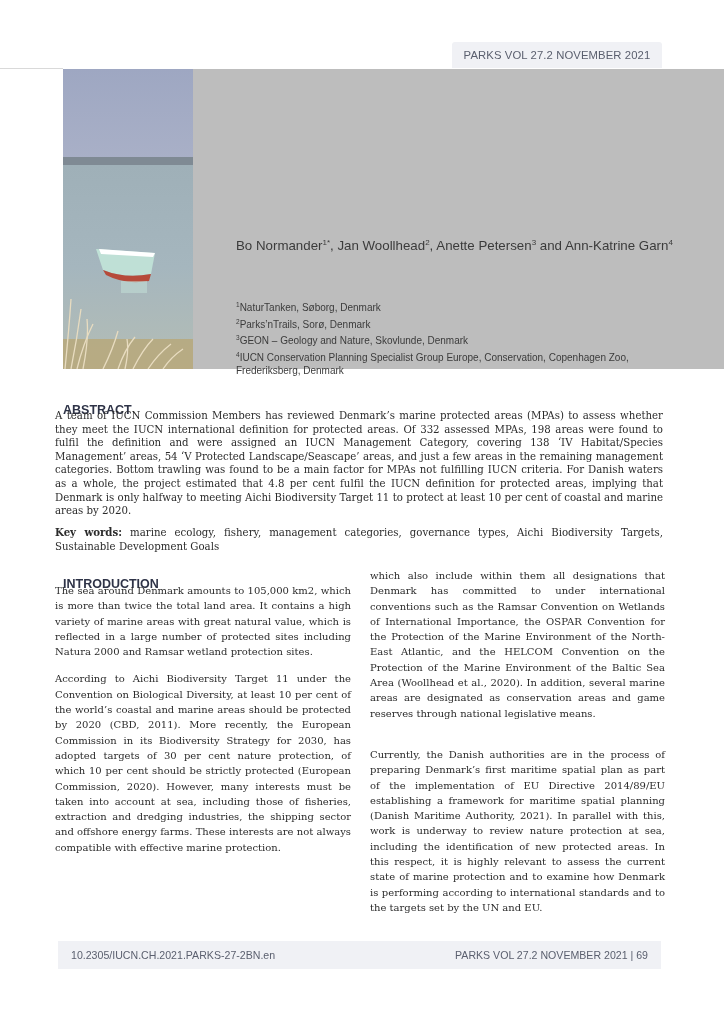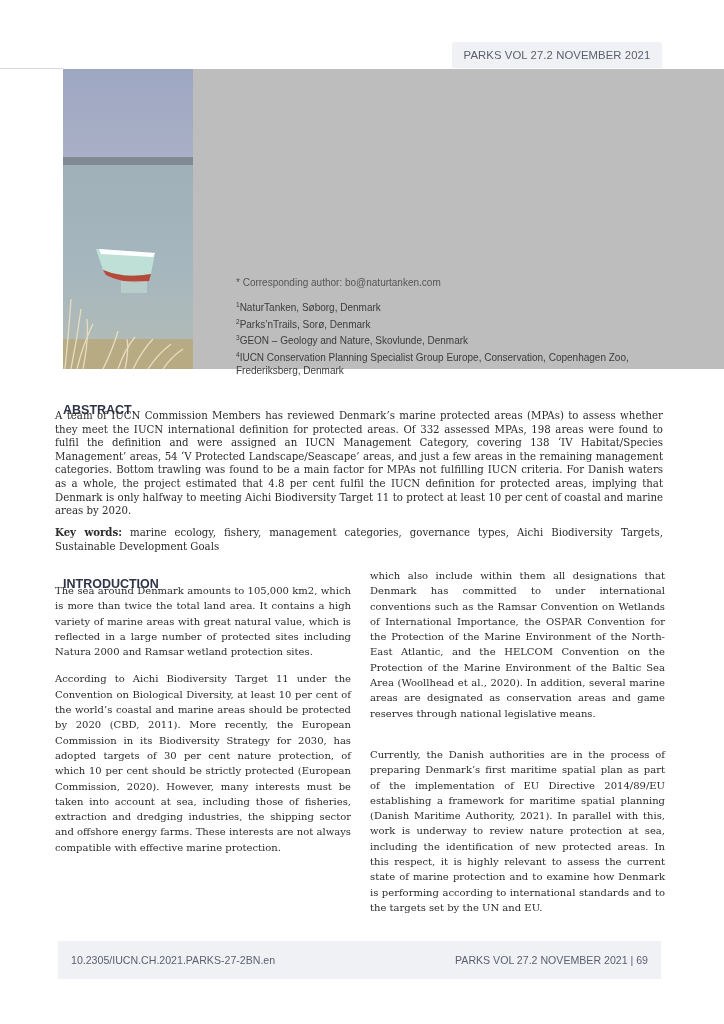--- a/index.html
+++ b/index.html
@@ -65,21 +65,21 @@
     .intro-head { left: 55px; top: 569px; }
     .col {
       position: absolute; width: 296px;
       font-size: 10px; line-height: 15.3px; text-align: justify;
     }
     .col p { margin: 0 0 12px 0; }
     .col-left { left: 55px; top: 583px; }
     .col-right { left: 370px; top: 568px; width: 295px; }
     .col-right p.gap { margin-top: 26px; }
     .footer {
-      position: absolute; left: 58px; top: 941px; width: 603px; height: 38px;
+      position: absolute; left: 58px; top: 941px; width: 603px; height: 28px;
       background: #f0f1f5; color: #5a5f6e;
       font-family: "Liberation Sans", sans-serif; font-size: 10.6px;
       display: flex; align-items: center; justify-content: space-between;
       padding: 0 13px; box-sizing: border-box;
     }
   </style>
 </head>
 <body>
 
 <div class="running-head">
@@ -121,22 +121,24 @@
       <path d="M85 300 Q95 285 108 275"></path>
       <path d="M100 300 Q108 288 120 280"></path>
       <path d="M20 300 Q26 270 24 250"></path>
       <path d="M62 300 Q66 282 64 270"></path>
     </g>
   </svg>
 </div>
 
 <div class="title-panel">
 
+  <div class="authors">
+    <span>Bo Normander</span><sup>1*</sup><span>, </span><span>Jan Woollhead</span><sup>2</sup><span>, </span><span>Anette Petersen</span><sup>3</sup><span> and </span><span>Ann-Katrine Garn</span><sup>4</sup>
+  </div>
 
-  <div class="corresponding">* Corresponding author: bo@naturtanken.com</div>
 
   <div class="affils">
     <div><sup>1</sup><span>NaturTanken, Søborg, Denmark</span></div>
     <div><sup>2</sup><span>Parks’nTrails, Sorø, Denmark</span></div>
     <div><sup>3</sup><span>GEON – Geology and Nature, Skovlunde, Denmark</span></div>
     <div><sup>4</sup><span>IUCN Conservation Planning Specialist Group Europe, Conservation, Copenhagen Zoo, Frederiksberg, Denmark</span></div>
   </div>
 </div>
 
 <h2 class="abstract-head">ABSTRACT</h2>

